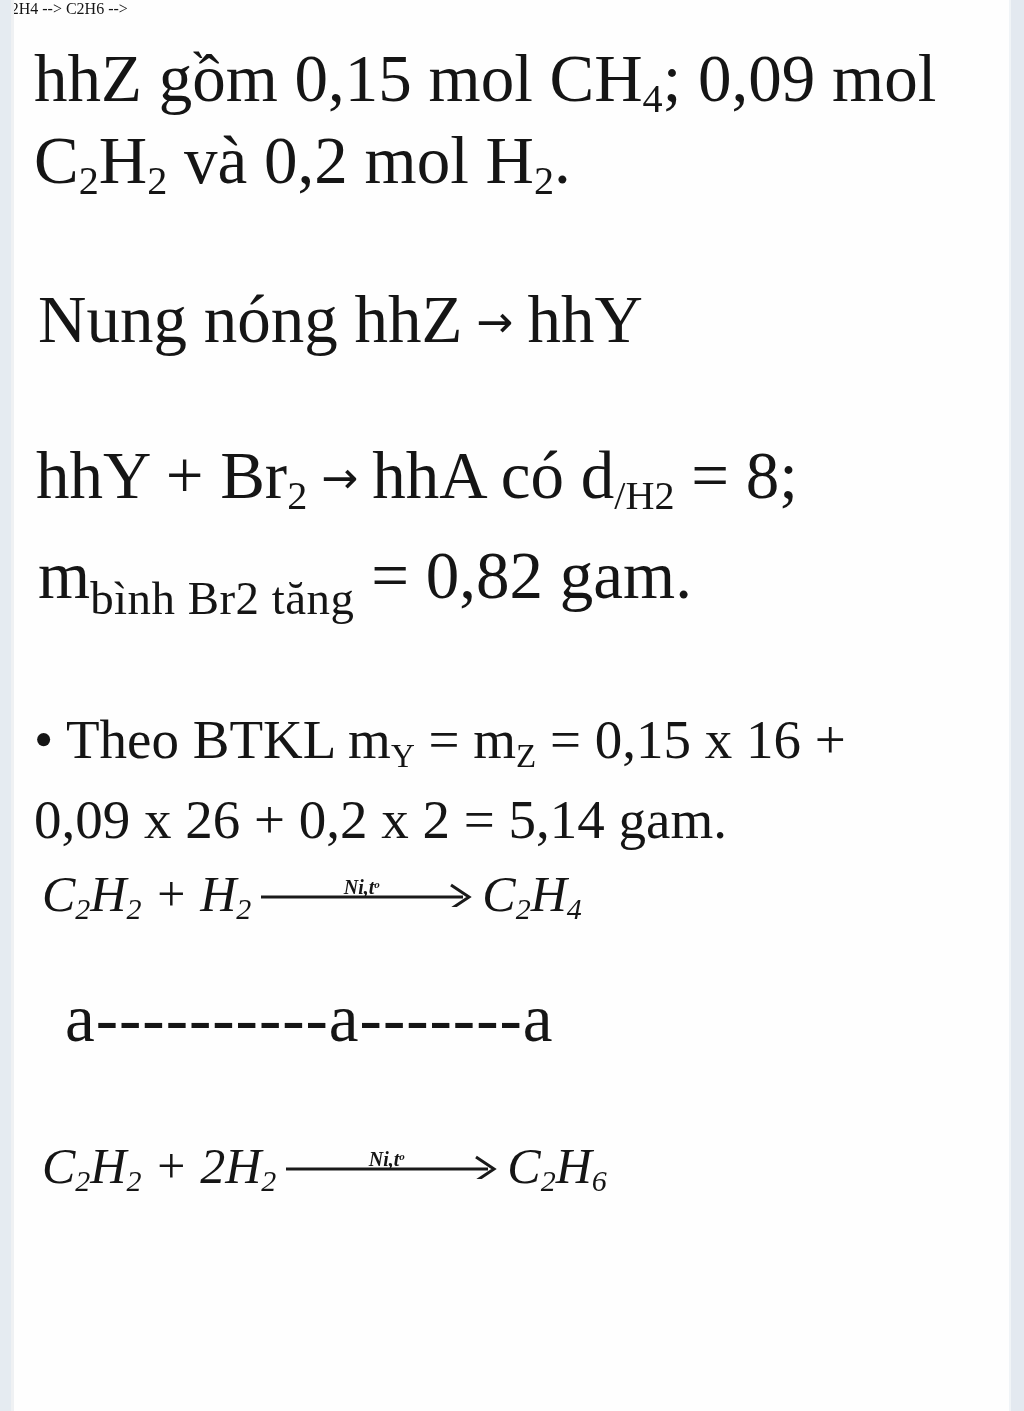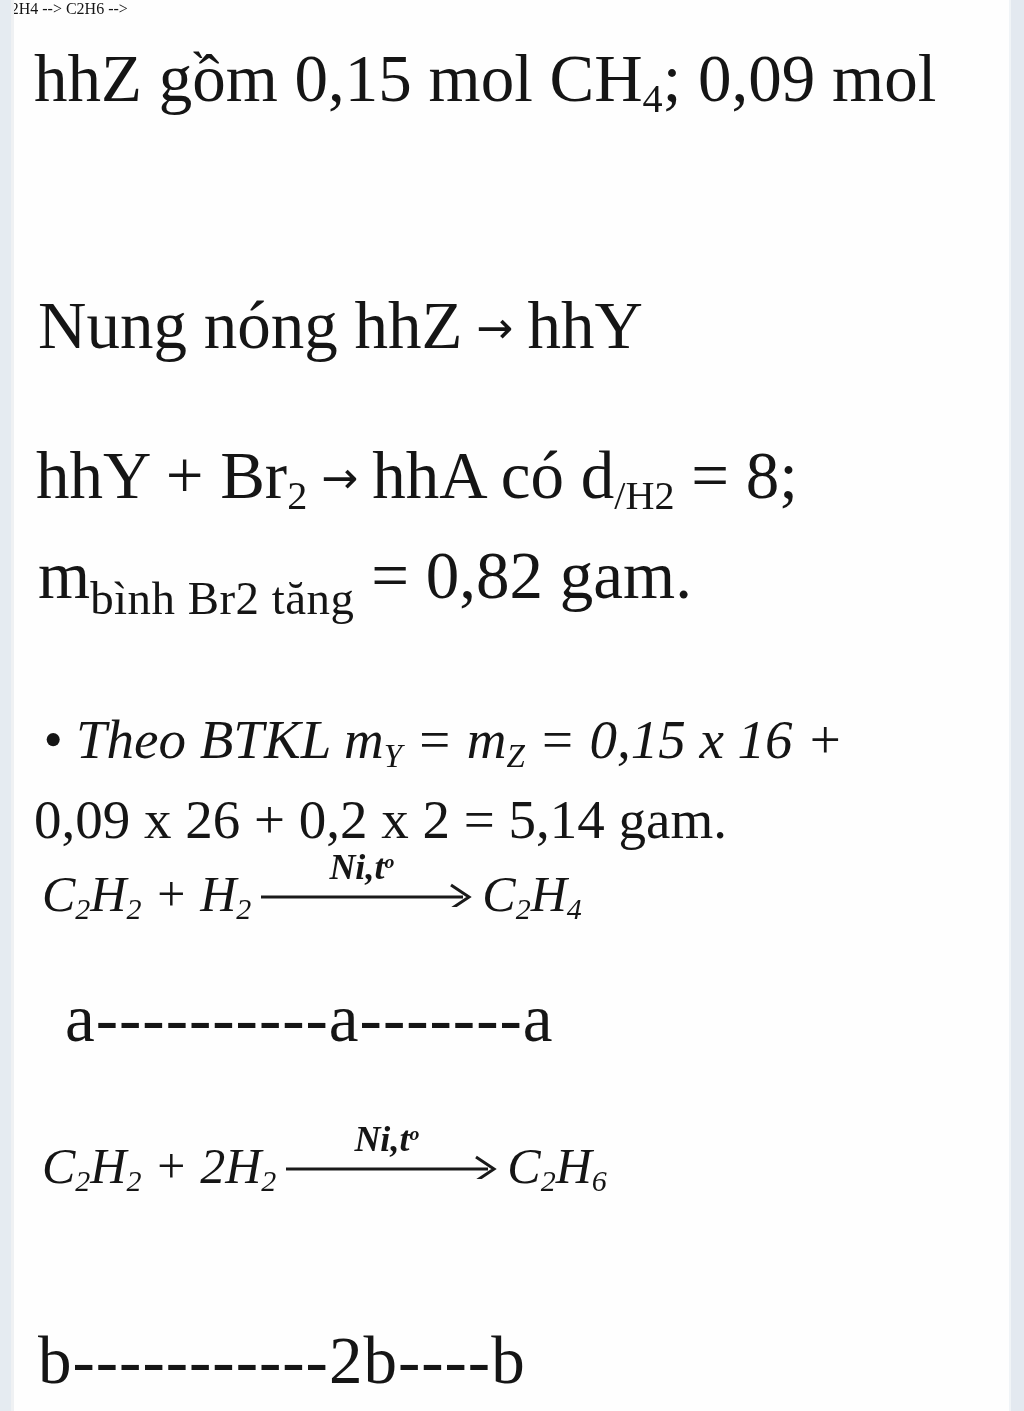--- a/index.html
+++ b/index.html
@@ -28,57 +28,60 @@
 
   
   .eq { font-style:italic; font-size:50px; }
   .rxn {
     display:inline-block; position:relative;
     width:215px; height:0.9em; margin:0 6px 0 10px;
   }
   .rxn svg { position:absolute; left:0; bottom:0.08em; display:block; }
   .rxn-label {
     position:absolute; left:0; right:14px; bottom:0.62em;
-    text-align:center; font-size:36px; font-style:italic;
+    text-align:center; font-size:20px; font-style:italic;
     font-weight:bold; white-space:nowrap;
   }
   .dashline { letter-spacing:1px; }
 </style>
 </head>
 <body>
 
 <div id="canvas">
 
   <div class="strip strip-left"></div>
   <div class="strip strip-right"></div>
 
   
   <div class="line fs-main" style="left:34px; top:40px;">
     <span>hhZ gồm 0,15 mol CH</span><sub class="sb">4</sub><span>; 0,09 mol</span>
   </div>
 
   
+  <div class="line fs-main" style="left:34px; top:122px;">
+    <span>C</span><sub class="sb">2</sub><span>H</span><sub class="sb">2</sub><span> và 0,2 mol H</span><sub class="sb">2</sub><span>.</span>
+  </div>
 
   
-  <div class="line fs-main" style="left:38px; top:287px;">
+  <div class="line fs-main" style="left:38px; top:281px;">
     <span>Nung nóng hhZ</span><span class="thin-arrow">→</span><span>hhY</span>
   </div>
 
   
   <div class="line fs-main" style="left:36px; top:437px;">
     <span>hhY + Br</span><sub class="sb">2</sub><span class="thin-arrow">→</span><span>hhA có d</span><sub class="sb">/H2</sub><span> = 8;</span>
   </div>
 
   
   <div class="line fs-main" style="left:38px; top:537px;">
     <span>m</span><sub class="sb-lg">bình Br2 tăng</sub><span> = 0,82 gam.</span>
   </div>
 
   
-  <div class="line fs-sol" style="left:43px; top:708px;font-style:italic;">
+  <div class="line fs-sol" style="left:34px; top:708px;">
     <span>•</span><span> Theo BTKL m</span><sub class="sb">Y</sub><span> = m</span><sub class="sb">Z</sub><span> = 0,15 x 16 +</span>
   </div>
 
   
   <div class="line fs-sol" style="left:34px; top:788px;">
     <span>0,09 x 26 + 0,2 x 2 = 5,14 gam.</span>
   </div>
 
    C2H4 --&gt;
   <div class="line eq" style="left:42px; top:866px;">
@@ -95,17 +98,14 @@
 
    C2H6 --&gt;
   <div class="line eq" style="left:42px; top:1138px;">
     <span>C</span><sub class="sb">2</sub><span>H</span><sub class="sb">2</sub><span> + </span><span>2H</span><sub class="sb">2</sub><span class="rxn"><span class="rxn-label"><span>Ni,t</span><sup class="sp">o</sup></span><svg width="215" height="32" viewBox="0 0 215 32">
           <line x1="0" y1="22" x2="202" y2="22" stroke="#1a1a1a" stroke-width="3"></line>
           <path d="M190,10 L208,22 L190,34" fill="none" stroke="#1a1a1a" stroke-width="3"></path>
         </svg></span><span>C</span><sub class="sb">2</sub><span>H</span><sub class="sb">6</sub>
   </div>
 
   
-  <div class="line fs-main dashline" style="left:38px; top:1322px;">
-    <span>b-----------2b----b</span>
-  </div>
 
 </div>
 
 </body></html>

